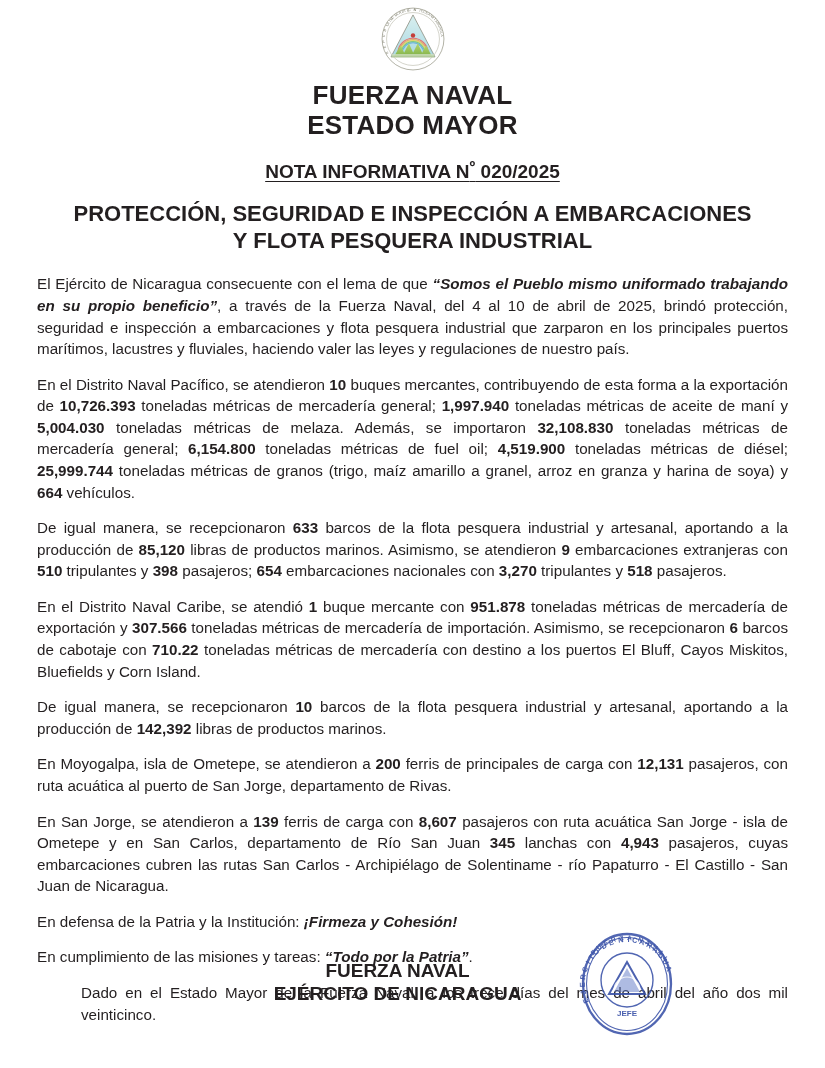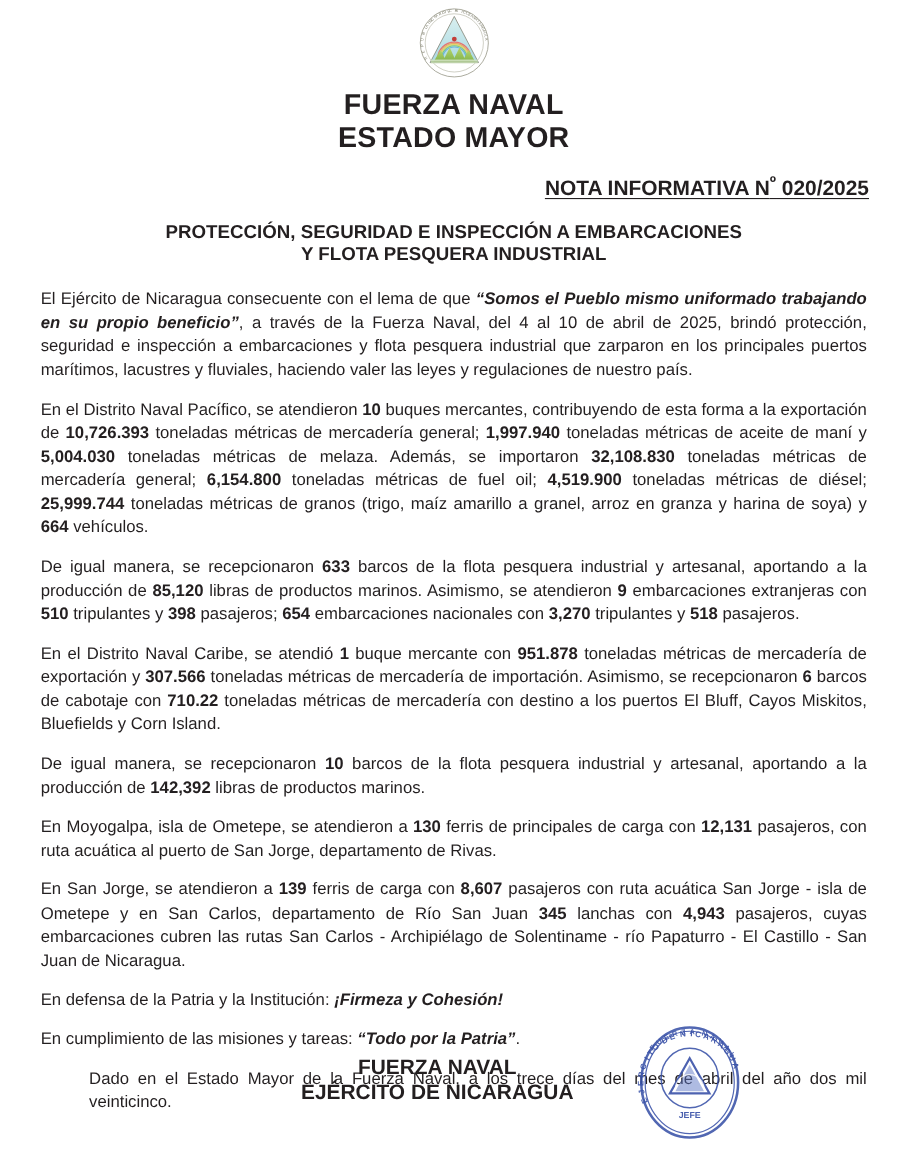--- a/index.html
+++ b/index.html
@@ -42,34 +42,34 @@
     text-align: center;
     font-size: 26px;
     font-weight: bold;
     line-height: 1.17;
     letter-spacing: 0.2px;
     margin: 8px 0 0 0;
   }
   .h-main .l2 { display: block; }
 
   .h-nota {
-    text-align: right;
+    text-align: center;
     font-size: 19px;
     font-weight: bold;
     margin: 17px 0 0 0;
   }
   .h-nota .u {
     text-decoration: underline;
     text-underline-offset: 3px;
   }
   .ordinal { font-size: 0.82em; vertical-align: 0.38em; }
 
   .h-sub {
     text-align: center;
-    font-size: 17px;
+    font-size: 22px;
     font-weight: bold;
     line-height: 1.22;
     margin: 18px 0 0 0;
   }
   .h-sub .l2 { display: block; text-align: center; }
 
   
   .body {
     margin-top: 19px;
     padding: 0 2px;
@@ -225,21 +225,21 @@
 
     <p class="para"><span>En el Distrito Naval Pacífico, se atendieron </span><b>10</b><span> buques mercantes, contribuyendo de esta forma a la exportación de </span><b>10,726.393</b><span> toneladas métricas de mercadería general; </span><b>1,997.940</b><span> toneladas métricas de aceite de maní y </span><b>5,004.030</b><span> toneladas métricas de melaza. Además, se importaron </span><b>32,108.830</b><span> toneladas métricas de mercadería general; </span><b>6,154.800</b><span> toneladas métricas de fuel oil; </span><b>4,519.900</b><span> toneladas métricas de diésel; </span><b>25,999.744</b><span> toneladas métricas de granos (trigo, maíz amarillo a granel, arroz en granza y harina de soya) y </span><b>664</b><span> vehículos.</span></p>
 
     <p class="para"><span>De igual manera, se recepcionaron </span><b>633</b><span> barcos de la flota pesquera industrial y artesanal, aportando a la producción de </span><b>85,120</b><span> libras de productos marinos. Asimismo, se atendieron </span><b>9</b><span> embarcaciones extranjeras con </span><b>510</b><span> tripulantes y </span><b>398</b><span> pasajeros; </span><b>654</b><span> embarcaciones nacionales con </span><b>3,270</b><span> tripulantes y </span><b>518</b><span> pasajeros.</span></p>
 
     <p class="para"><span>En el Distrito Naval Caribe, se atendió </span><b>1</b><span> buque mercante con </span><b>951.878</b><span> toneladas métricas de mercadería de exportación y </span><b>307.566</b><span> toneladas métricas de mercadería de importación. Asimismo, se recepcionaron </span><b>6</b><span> barcos de cabotaje con </span><b>710.22</b><span> toneladas métricas de mercadería con destino a los puertos El Bluff, Cayos Miskitos, Bluefields y Corn Island.</span></p>
 
     <p class="para"><span>De igual manera, se recepcionaron </span><b>10</b><span> barcos de la flota pesquera industrial y artesanal, aportando a la producción de </span><b>142,392</b><span> libras de productos marinos.</span></p>
 
 
-    <p class="para"><span>En Moyogalpa, isla de Ometepe, se atendieron a </span><b>130</b><span> ferris de principales de carga con </span><b>12,131</b><span> pasajeros, con ruta acuática al puerto de San Jorge, departamento de Rivas.</span></p>
+    <p class="para"><span>En Moyogalpa, isla de Ometepe, se atendieron a </span><b>200</b><span> ferris de principales de carga con </span><b>12,131</b><span> pasajeros, con ruta acuática al puerto de San Jorge, departamento de Rivas.</span></p>
 
     <p class="para"><span>En San Jorge, se atendieron a </span><b>139</b><span> ferris de carga con </span><b>8,607</b><span> pasajeros con ruta acuática San Jorge - isla de Ometepe y en San Carlos, departamento de Río San Juan </span><b>345</b><span> lanchas con </span><b>4,943</b><span> pasajeros, cuyas embarcaciones cubren las rutas San Carlos - Archipiélago de Solentiname - río Papaturro - El Castillo - San Juan de Nicaragua.</span></p>
 
     <p class="para"><span>En defensa de la Patria y la Institución: </span><i class="bi">¡Firmeza y Cohesión!</i></p>
 
     <p class="para"><span>En cumplimiento de las misiones y tareas: </span><i class="bi">“Todo por la Patria”</i><span>.</span></p>
 
     <p class="para">Dado en el Estado Mayor de la Fuerza Naval, a los trece días del mes de abril del año dos mil veinticinco.</p>
 
   </div>

